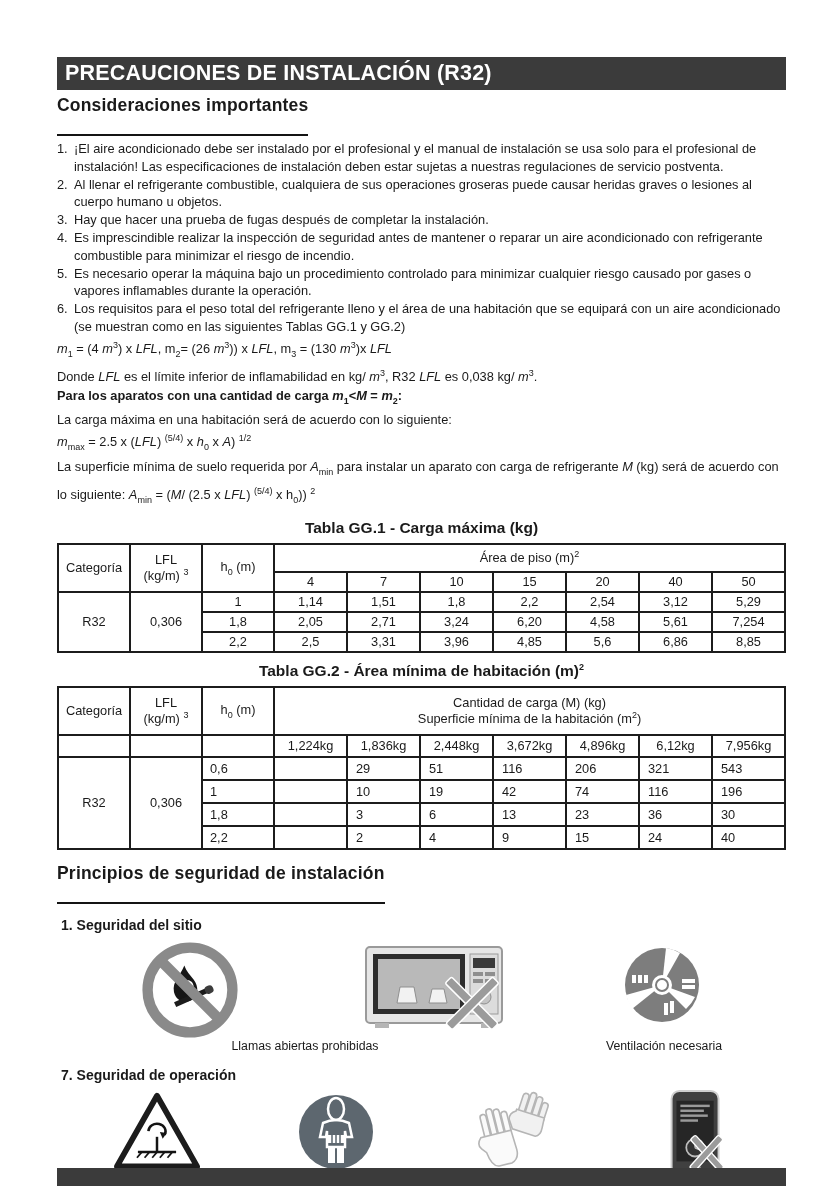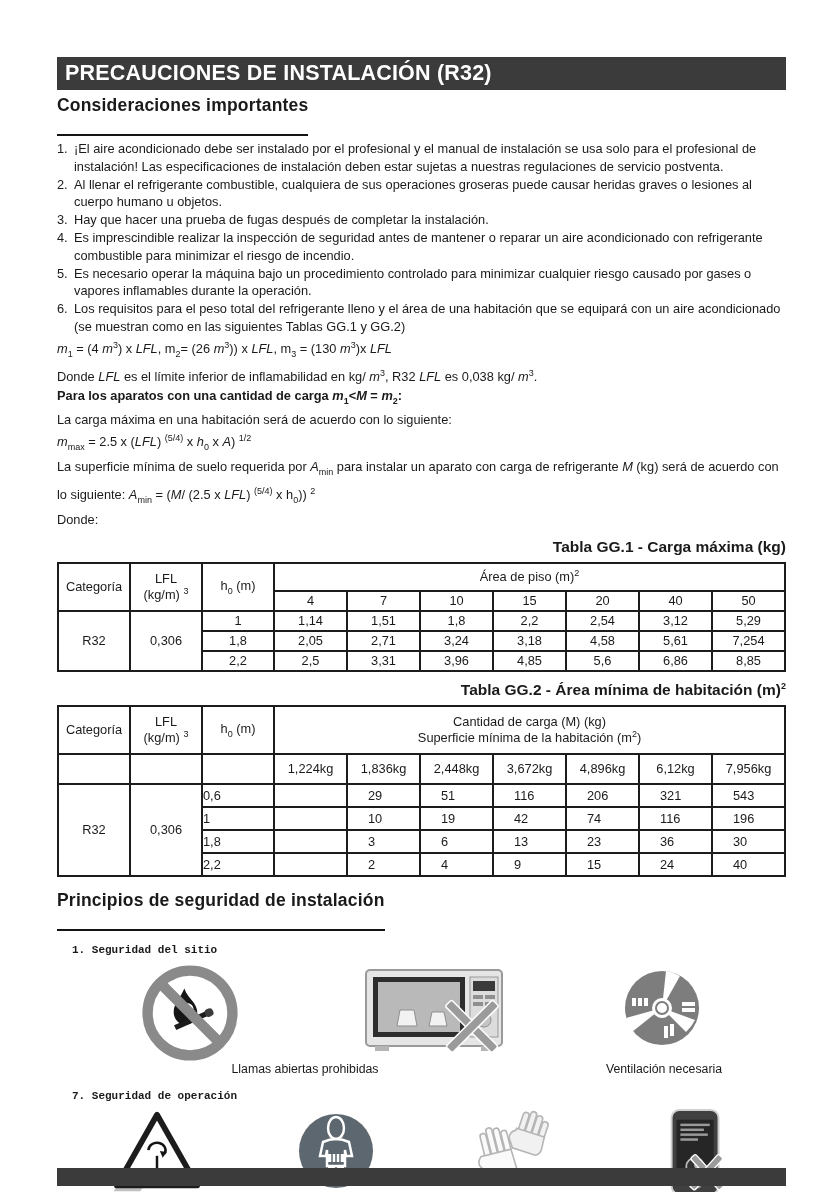--- a/index.html
+++ b/index.html
@@ -10,28 +10,28 @@
             font-size:21.5px;font-weight:bold;padding-left:8px;letter-spacing:.2px;}
   .h-big{display:inline-block;font-size:17.5px;font-weight:bold;
          border-bottom:2.5px solid #141414;padding-bottom:18px;margin:5px 0 3px 0;letter-spacing:.2px;}
   .numlist{margin-top:1px;}
   .li{display:flex;line-height:17.8px;font-size:12.8px;}
   .li .num{flex:0 0 17px;}
   .li .txt{flex:1;}
   .fline{font-size:12.8px;line-height:19px;}
   .fline sub,.fline sup,.t sub,.t sup,.tbl-title sup{font-size:9px;}
   .fbold{font-weight:bold;}
-  .tbl-title{text-align:right;font-weight:bold;font-size:15.5px;margin:9px 0 6px 0;}
+  .tbl-title{text-align:center;font-weight:bold;font-size:15.5px;margin:9px 0 6px 0;}
   table.t{border-collapse:collapse;table-layout:fixed;width:727px;font-size:12.8px;}
   .t td{border:2px solid #1c1c1c;text-align:center;padding:1px 0;vertical-align:middle;}
   .t .rh1{height:28px;} .t .rh2{height:20px;} .t .rd{height:20px;}
-  .gg2 .rtall{height:48px;} .gg2 .rkg{height:30px;} .gg2 .rd2{height:23px;}
-  .gg2 td.v{text-align:left;padding-left:20px;}
-  .gg2 td.h0c{text-align:left;}
-  .h-sub{font-size:11px;font-weight:bold;margin:10px 0 2px 15px;font-family:Liberation Mono, monospace;}
+  .gg2 .rtall{height:48px;} .gg2 .rkg{height:22px;} .gg2 .rd2{height:23px;}
+  .gg2 td.v{text-align:left;padding-left:8px;}
+  .gg2 td.h0c{text-align:left;padding-left:7px;}
+  .h-sub{font-size:14px;font-weight:bold;margin:10px 0 2px 4px;}
   .iconrow{position:relative;}
   .row1{height:98px;margin-top:8px;}
   .row2{height:90px;margin-top:6px;}
   .caprow{position:relative;font-size:12.3px;line-height:15.5px;}
   .cap{position:absolute;}
   .center{text-align:center;}
   .abs{position:absolute;}
   .footerbar{position:absolute;left:57px;bottom:6px;width:729px;height:18px;background:#3b3b3b;}
 </style>
 </head>
@@ -75,21 +75,20 @@
       </div>
     </div>
 
 
     <div class="fline"><i>m</i><sub>1</sub> = (4 <i>m</i><sup>3</sup>) x <i>LFL</i>, m<sub>2</sub>= (26 <i>m</i><sup>3</sup>)) x <i>LFL</i>, m<sub>3</sub> = (130 <i>m</i><sup>3</sup>)x <i>LFL</i></div>
     <div class="fline">Donde <i>LFL</i> es el límite inferior de inflamabilidad en kg/ <i>m</i><sup>3</sup>, R32 <i>LFL</i> es 0,038 kg/ <i>m</i><sup>3</sup>.</div>
     <div class="fline fbold">Para los aparatos con una cantidad de carga <i>m</i><sub>1</sub>&lt;<i>M</i> = <i>m</i><sub>2</sub>:</div>
     <div class="fline">La carga máxima en una habitación será de acuerdo con lo siguiente:</div>
     <div class="fline"><i>m</i><sub>max</sub> = 2.5 x (<i>LFL</i>) <sup>(5/4)</sup> x <i>h</i><sub>0</sub> x <i>A</i>) <sup>1/2</sup></div>
     <div class="fline">La superficie mínima de suelo requerida por <i>A</i><sub>min</sub> para instalar un aparato con carga de refrigerante <i>M</i> (kg) será de acuerdo con lo siguiente: <i>A</i><sub>min</sub> = (<i>M</i>/ (2.5 x <i>LFL</i>) <sup>(5/4)</sup> x h<sub>0</sub>)) <sup>2</sup></div>
-    <div class="fline">Donde:</div>
 
     <div class="tbl-title">Tabla GG.1 - Carga máxima (kg)</div>
 
     <table class="t gg1">
       <colgroup>
           <col style="width:72px">
           <col style="width:72px">
           <col style="width:72px">
         <col style="width:73px">
           <col style="width:73px">
@@ -125,21 +124,21 @@
         <td>2,2</td>
         <td>2,54</td>
         <td>3,12</td>
         <td>5,29</td>
       </tr>
       <tr class="rd">
         <td>1,8</td>
         <td>2,05</td>
         <td>2,71</td>
         <td>3,24</td>
-        <td>3,18</td>
+        <td>6,20</td>
         <td>4,58</td>
         <td>5,61</td>
         <td>7,254</td>
       </tr>
       <tr class="rd">
         <td>2,2</td>
         <td>2,5</td>
         <td>3,31</td>
         <td>3,96</td>
         <td>4,85</td>

